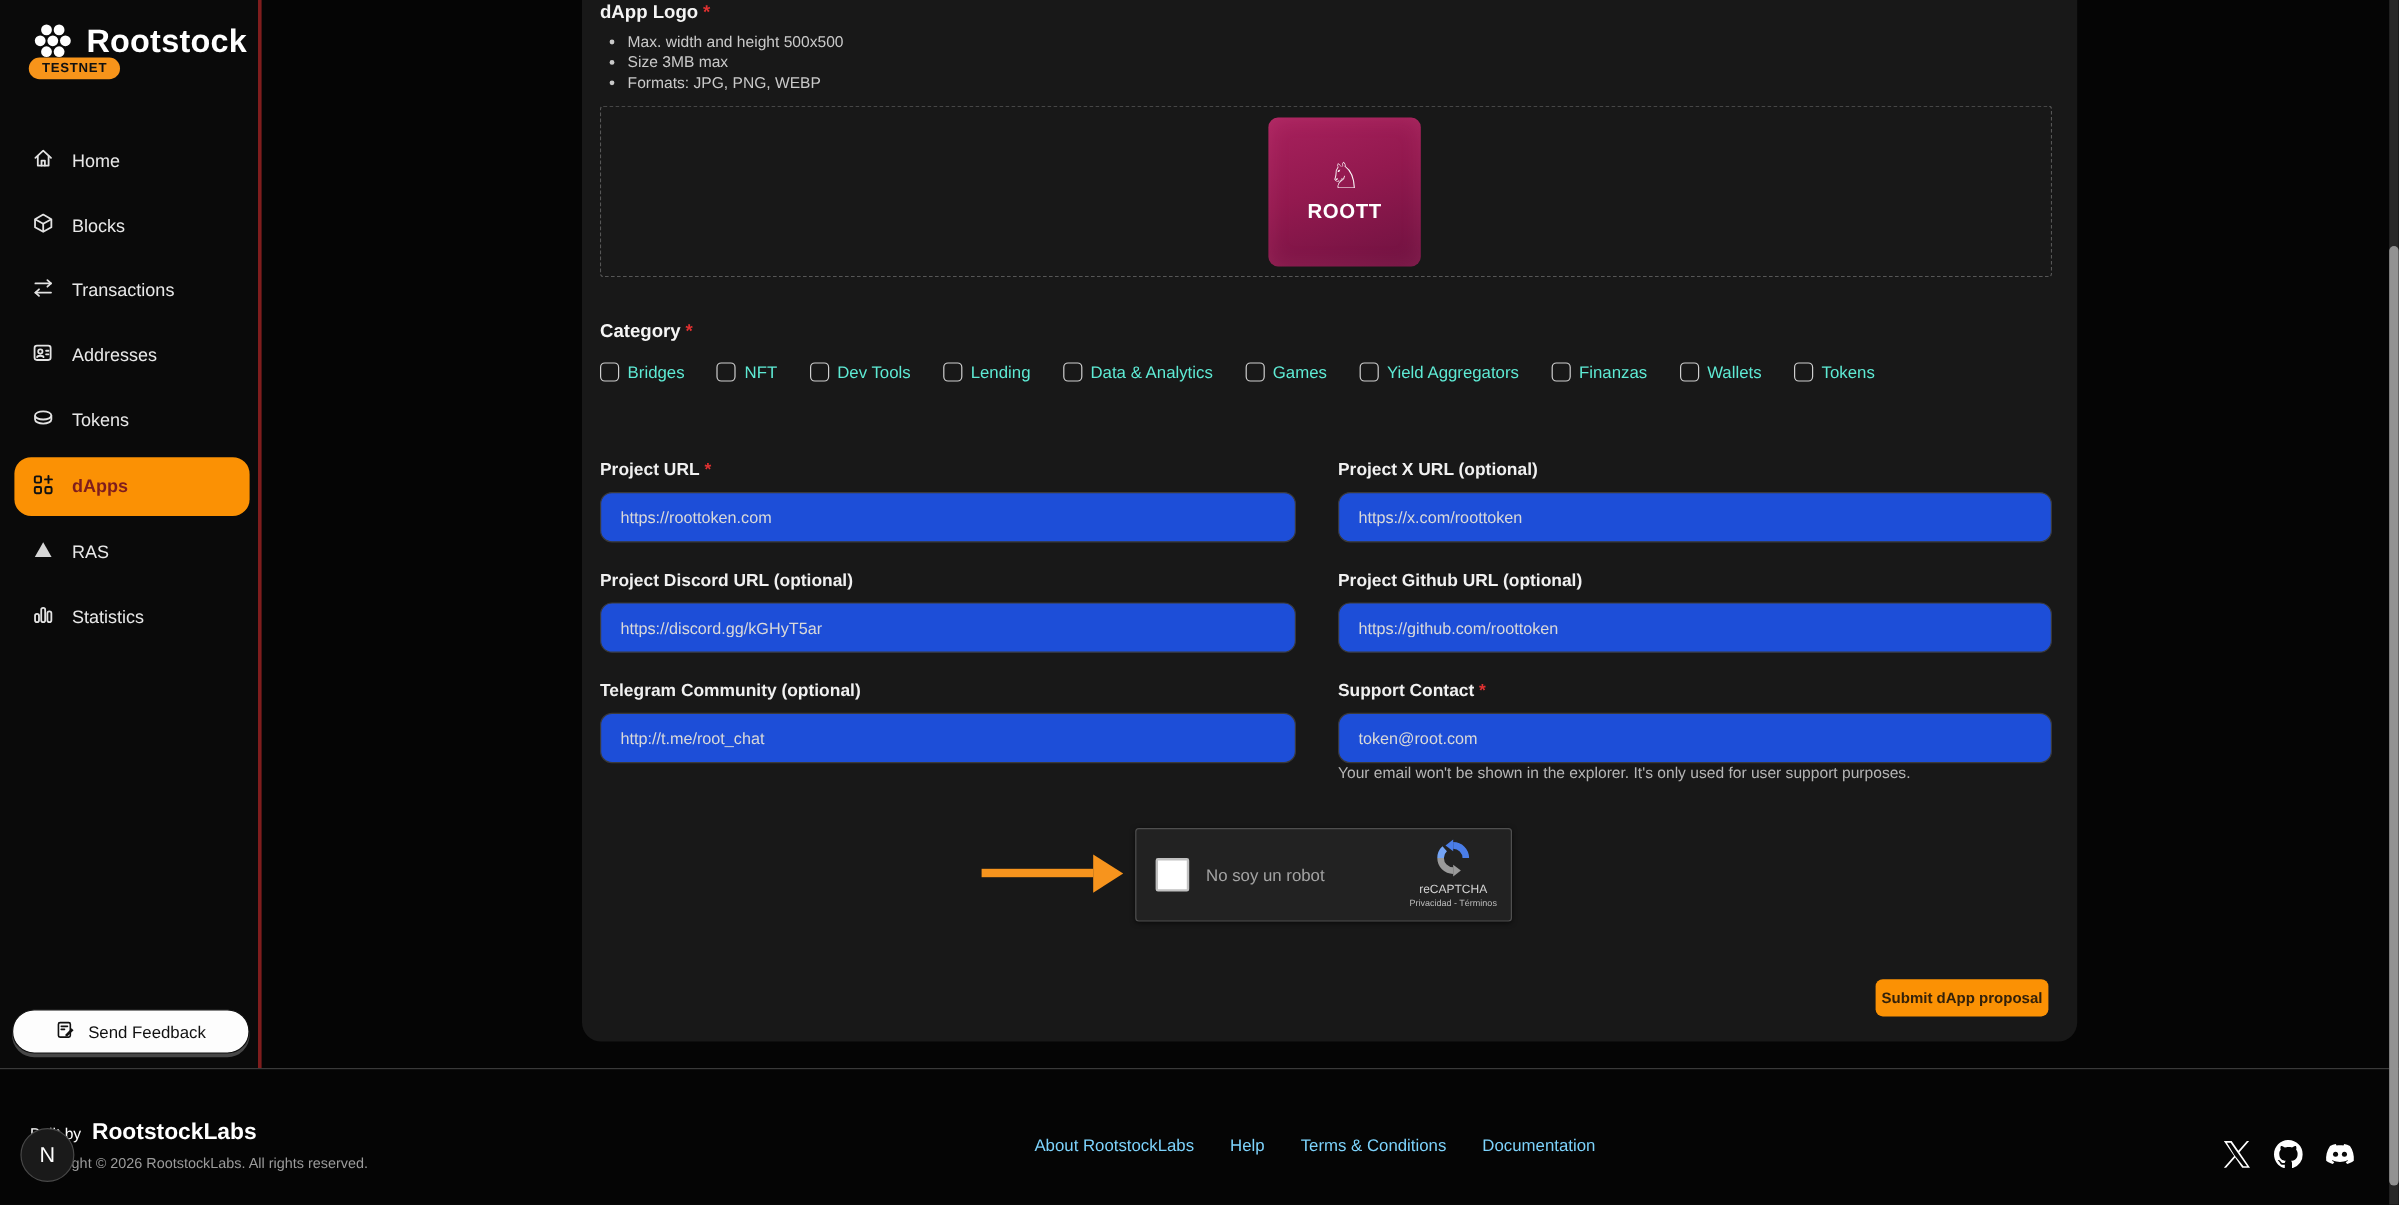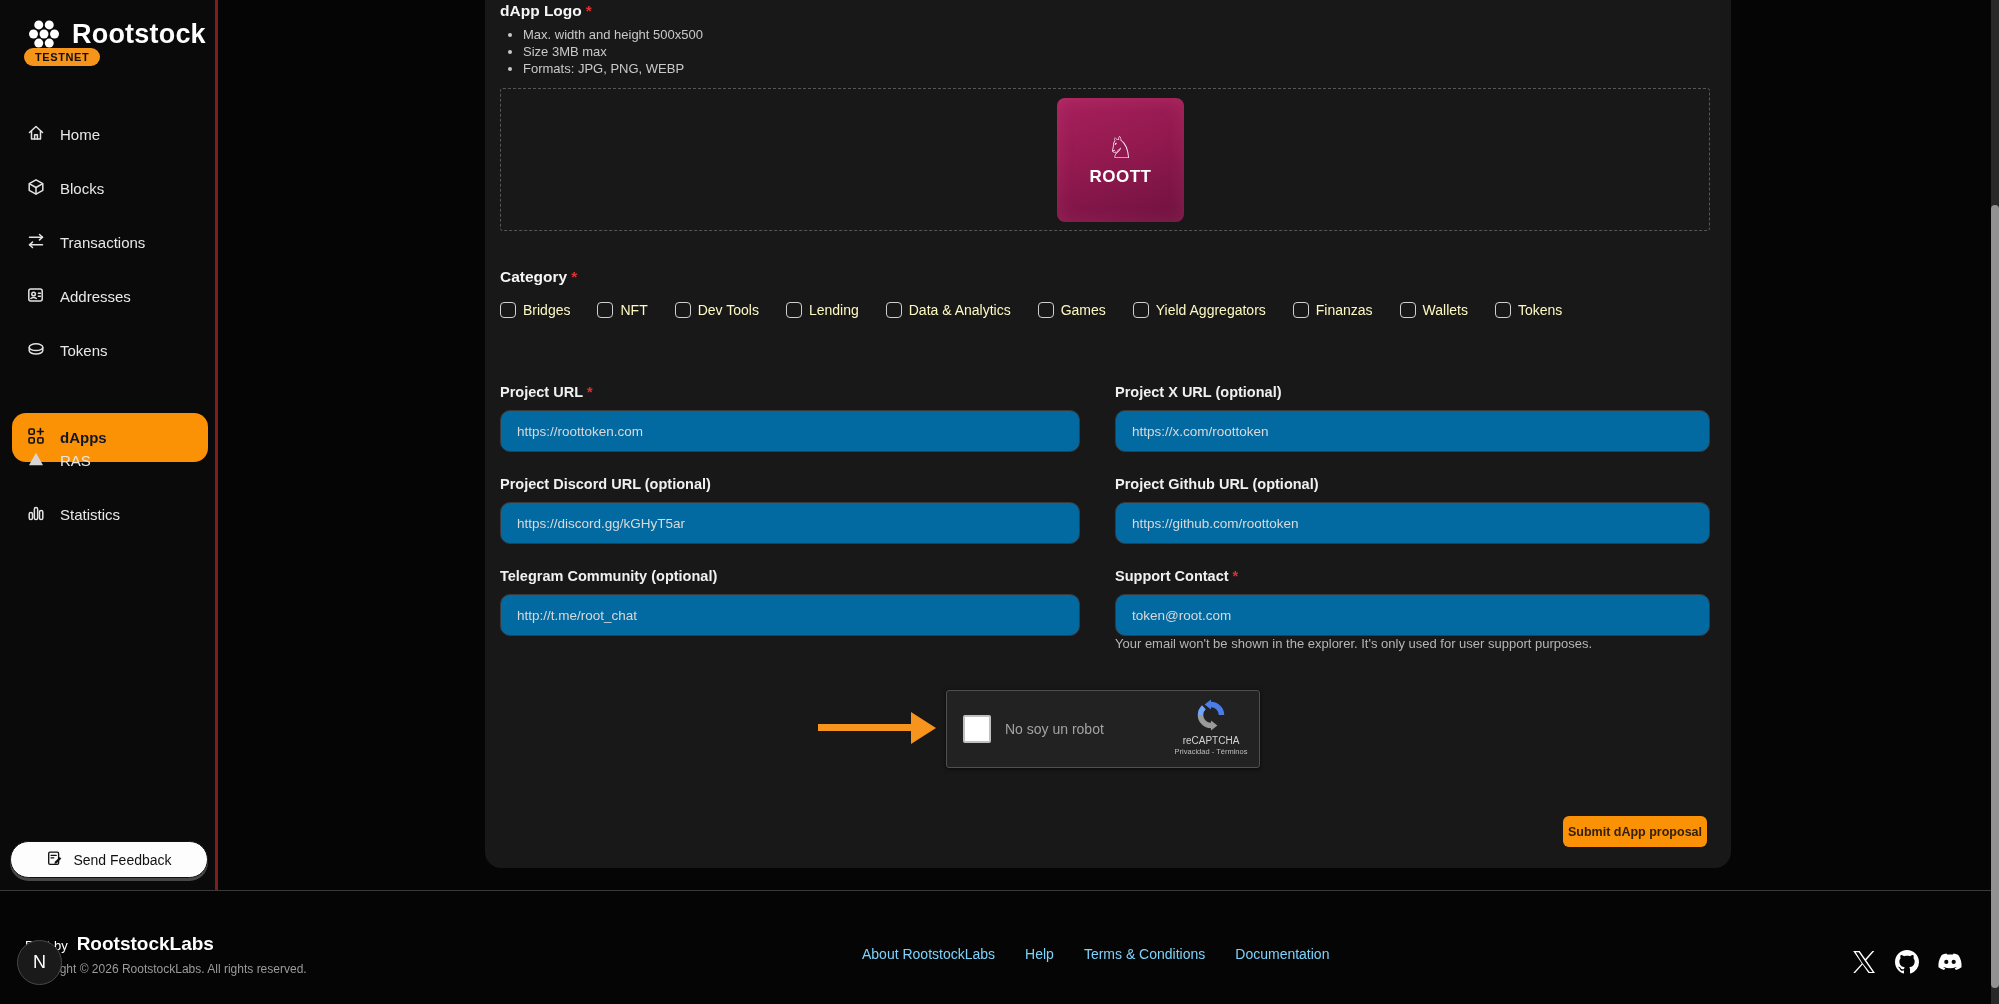--- a/index.html
+++ b/index.html
@@ -15,21 +15,21 @@
   .brand-row { position:absolute; left:24px; top:14px; display:flex; align-items:center; gap:8px; }
   .brand-logo svg { width:40px; height:40px; display:block; }
   .brand-name { font-size:27px; font-weight:bold; color:#fff; letter-spacing:.2px; }
   .testnet-badge { position:absolute; left:24px; top:48px; background:#f7941a; color:#111;
                    font-size:11px; font-weight:bold; letter-spacing:.6px; padding:3px 11px;
                    border-radius:10px; }
   .nav-item { position:absolute; left:12px; width:196px; height:44px; display:flex;
               align-items:center; gap:14px; padding-left:14px; border-radius:14px;
               color:#e8e8e8; font-size:15px; cursor:pointer; }
   .nav-item svg { width:20px; height:20px; flex:0 0 auto; }
-  .nav-item.active { background:#fb9104; color:#0f172a; font-weight:bold; height:49px;margin-top:32px; }
+  .nav-item.active { background:#fb9104; color:#7f1d1d; font-weight:bold; height:49px; }
   .feedback-btn { position:absolute; left:10px; top:841px; width:198px; height:37px;
                   background:#fdfdfd; border:1px solid #111; border-radius:20px;
                   display:flex; align-items:center; justify-content:center; gap:9px;
                   color:#111; font-size:14px; box-shadow:0 3px 0 rgba(255,255,255,.25); cursor:pointer; }
   .feedback-btn svg { width:18px; height:18px; }
   
   .panel { position:absolute; left:485px; top:0; width:1246px; height:868px;
            background:#181818; border-radius:0 0 16px 16px; }
   .fld-label { font-size:14.5px; color:#f0f0f0; font-weight:600; }
   .req { color:#e03131; margin-left:4px; }
@@ -38,24 +38,24 @@
              color:#c9c9c9; font-size:13px; line-height:17px; }
   .upload-box { position:absolute; left:15px; top:88px; width:1210px; height:143px;
                 border:1px dashed #565656; border-radius:3px; }
   .logo-tile { position:absolute; left:556px; top:9px; width:127px; height:124px; border-radius:8px;
                background:linear-gradient(160deg,#a8215d 0%,#93194f 45%,#6e1240 100%);
                display:flex; flex-direction:column; align-items:center; justify-content:center;
                color:#fff; box-shadow:inset 0 0 18px rgba(255,120,170,.15); }
   .logo-tile .knight { font-size:30px; line-height:30px; font-family:"DejaVu Sans", sans-serif; }
   .logo-tile .tile-name { font-size:17px; font-weight:bold; letter-spacing:.5px; margin-top:4px; }
   .cat-row { position:absolute; left:15px; top:302px; display:flex; gap:27px; align-items:center; }
-  .cat-opt { display:flex; align-items:center; gap:7px; font-size:14px; color:#fef9c3; cursor:pointer; }
+  .cat-opt { display:flex; align-items:center; gap:7px; font-size:14px; color:#5eead4; cursor:pointer; }
   .cbox { width:16px; height:16px; border:1.5px solid #cfcfcf; border-radius:4px; background:transparent; }
   .field { position:absolute; }
-  .field input { margin-top:10px; width:100%; height:42px; background:#0369a1;
+  .field input { margin-top:10px; width:100%; height:42px; background:#1d4ed8;
                  border:1px solid #3a3a3c; border-radius:10px; color:#d9d9d9; font-size:13.5px;
                  padding:0 16px; font-family:"Liberation Sans", sans-serif; outline:none; }
   .helper { margin-top:0; font-size:13px; color:#b5b5b5; }
   
   .recaptcha { position:absolute; left:461px; top:690px; width:314px; height:78px;
                background:#222; border:1px solid #4f4f4f; border-radius:3px;
                display:flex; align-items:center; box-shadow:0 1px 4px rgba(0,0,0,.6); }
   .re-check { width:28px; height:28px; background:#fff; border:2px solid #c1c1c1;
               border-radius:2px; margin-left:16px; cursor:pointer; }
   .re-label { font-size:14px; color:#a3a3a3; margin-left:14px; }

